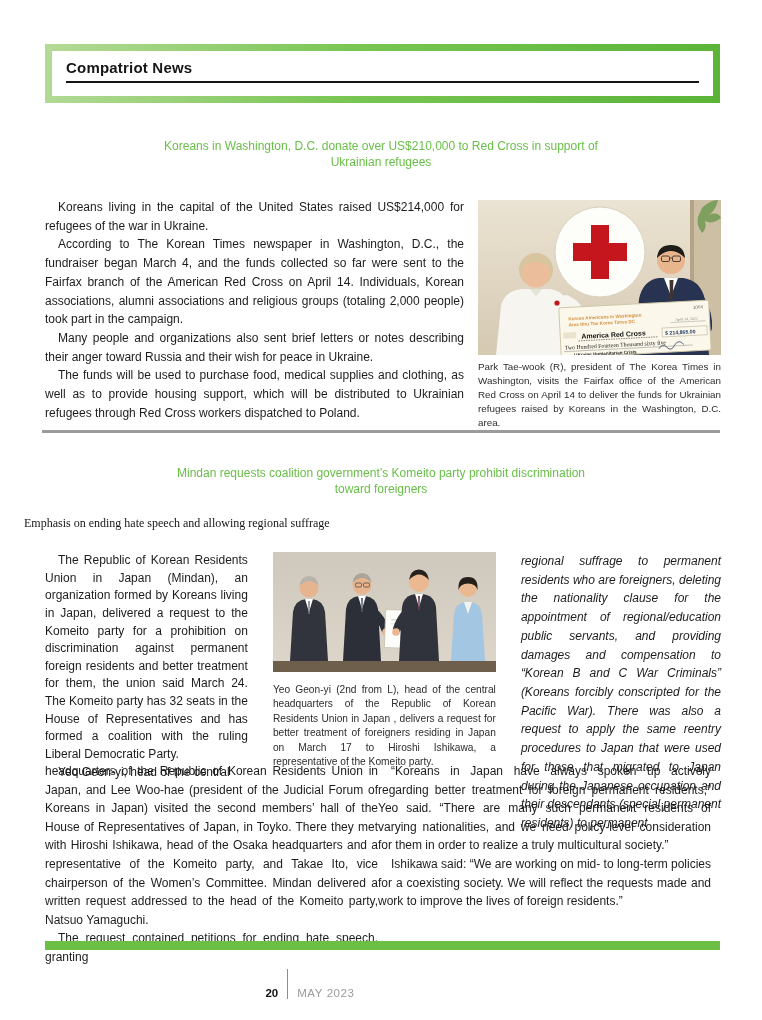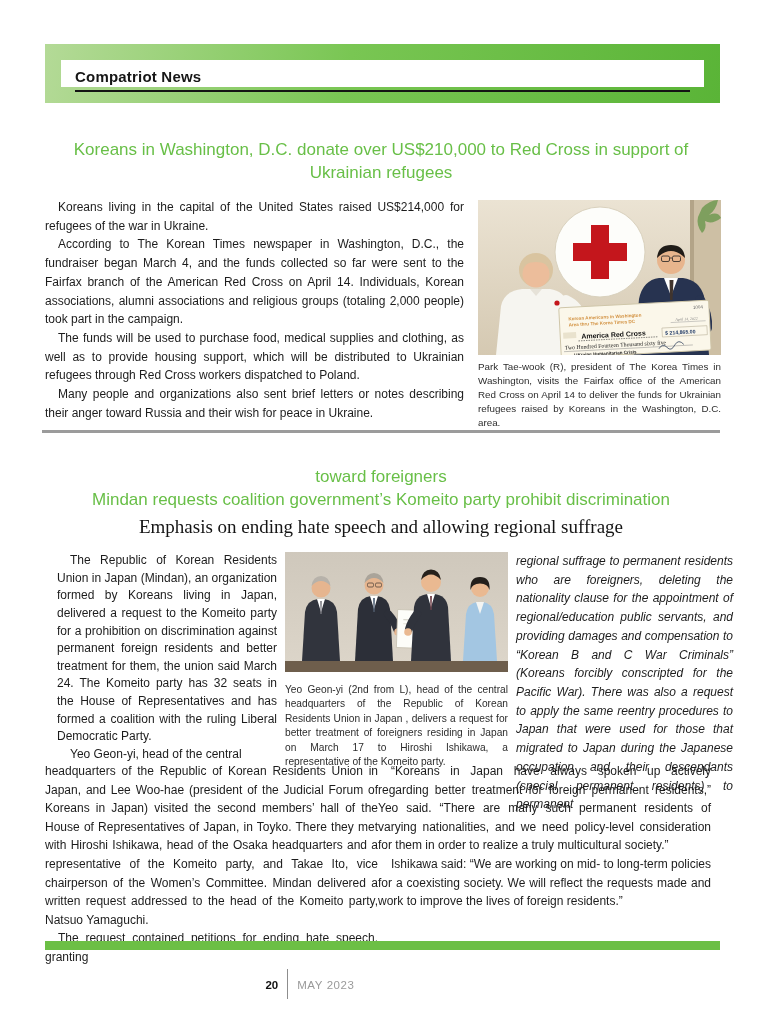--- a/index.html
+++ b/index.html
@@ -1,60 +1,60 @@
 <!DOCTYPE html>
 <html><head>
 <meta charset="utf-8">
 <style>
   html,body{margin:0;padding:0;background:#ffffff;}
   .page{position:relative;width:762px;height:1020px;background:#fff;overflow:hidden;
         font-family:"Liberation Sans","DejaVu Sans",sans-serif;color:#1c1c1c;}
 
   
   .masthead{position:absolute;left:45px;top:44px;width:675px;height:59px;box-sizing:border-box;
-            padding:16px;background:linear-gradient(100deg,#b4da97 0%,#79c653 45%,#5ab437 100%);}
+            padding:7px;background:linear-gradient(100deg,#b4da97 0%,#79c653 45%,#5ab437 100%);}
   .masthead-inner{background:#fff;height:100%;box-sizing:border-box;padding:8px 14px 0;}
   .masthead-title{font-size:15px;font-weight:bold;letter-spacing:.2px;color:#161616;}
   .masthead-rule{height:2px;background:#141414;margin-top:5px;}
 
   
   .a-title{position:absolute;left:40px;width:682px;text-align:center;color:#68bf47;
-           font-size:17px;line-height:1.33;font-weight:400;}
+           font-size:12px;line-height:1.33;font-weight:400;}
   #a1-title{top:139px;}
   #a2-title{top:466px;}
-  .a-sub{position:absolute;left:40px;width:682px;top:516px;text-align:center;
-         font-family:"Liberation Serif","DejaVu Serif",serif;font-size:19px;color:#151515;}
+  .a-sub{position:absolute;left:24px;width:682px;top:516px;
+         font-family:"Liberation Serif","DejaVu Serif",serif;font-size:12px;color:#151515;}
 
   
   .a1-body{position:absolute;left:45px;top:198px;width:676px;font-size:12px;line-height:1.56;text-align:justify;}
   .a1-body p{margin:0;text-indent:13px;}
   .fig1{float:right;width:243px;margin:2px 0 4px 14px;}
   .fig1 svg{display:block;width:243px;height:155px;}
   .caption{font-size:9.8px;line-height:1.42;color:#2d2d2d;text-align:justify;margin-top:5px;text-indent:0;}
 
   .sep{position:absolute;left:42px;top:430px;width:678px;height:3px;background:#9b9b9b;}
 
   
-  .row1{position:absolute;left:57px;top:552px;width:676px;display:flex;gap:8px;}
+  .row1{position:absolute;left:45px;top:552px;width:676px;display:flex;gap:25px;}
   .colA{width:221px;font-size:12px;line-height:1.47;text-align:justify;}
   .colA p{margin:0;text-indent:13px;}
   .colMid{width:223px;}
   .fig2 svg{display:block;width:223px;height:120px;}
   .caption2{font-size:10.2px;line-height:1.42;color:#2d2d2d;text-align:justify;margin-top:11px;}
   .colB{width:218px;font-size:12px;line-height:1.56;text-align:justify;font-style:italic;}
   .colB p{margin:0;text-indent:0;}
   .row2{position:absolute;left:45px;top:762px;width:676px;display:flex;
         font-size:12px;line-height:1.55;text-align:justify;}
   .half{width:333px;}
   .row2 p{margin:0;text-indent:13px;}
   .row2 p.cont{text-indent:0;}
 
   
   .footbar{position:absolute;left:45px;top:941px;width:675px;height:9px;background:#6cbf45;}
-  .pagefoot{position:absolute;left:0;top:969px;width:620px;display:flex;justify-content:center;align-items:center;}
+  .pagefoot{position:absolute;left:0;top:969px;width:620px;display:flex;justify-content:center;align-items:flex-end;}
   .pagefoot .num{font-size:11.5px;font-weight:bold;color:#111;padding-right:9px;padding-top:2px;}
   .pagefoot .vbar{width:1px;height:30px;background:#8d8d8d;}
   .pagefoot .issue{font-size:11.5px;color:#9a9a9a;letter-spacing:.6px;padding-left:9px;padding-top:2px;}
 </style>
 </head>
 <body>
 
 <div class="page">
 
   <div class="masthead">
@@ -129,29 +129,29 @@
           <line x1="85" y1="148" x2="214" y2="148" stroke="#8a8a8a" stroke-width="0.5"></line>
           <text x="95" y="153.5" font-size="4.6" font-weight="bold" fill="#1d1d1d" font-family="Liberation Sans, sans-serif">UKraine Humanitarian Crisis</text>
           <line x1="93" y1="154.8" x2="162" y2="154.8" stroke="#8a8a8a" stroke-width="0.5"></line>
           <path d="M180 150 q4 -6 8 -1 q4 5 8 -2 q4 -6 9 0" stroke="#3a4a63" stroke-width="0.8" fill="none"></path>
         </g>
       </svg>
       <figcaption class="caption">Park Tae-wook (R), president of The Korea Times in Washington, visits the Fairfax office of the American Red Cross on April 14 to deliver the funds for Ukrainian refugees raised by Koreans in the Washington, D.C. area.</figcaption>
     </figure>
     <p>Koreans living in the capital of the United States raised US$214,000 for refugees of the war in Ukraine.</p>
     <p>According to The Korean Times newspaper in Washington, D.C., the fundraiser began March 4, and the funds collected so far were sent to the Fairfax branch of the American Red Cross on April 14. Individuals, Korean associations, alumni associations and religious groups (totaling 2,000 people) took part in the campaign.</p>
+    <p>Many people and organizations also sent brief letters or notes describing their anger toward Russia and their wish for peace in Ukraine.</p>
     <p>The funds will be used to purchase food, medical supplies and clothing, as well as to provide housing support, which will be distributed to Ukrainian refugees through Red Cross workers dispatched to Poland.</p>
-    <p>Many people and organizations also sent brief letters or notes describing their anger toward Russia and their wish for peace in Ukraine.</p>
   </div>
 
   <div class="sep"></div>
 
   <div class="a-title" id="a2-title">
+    <span style="display:block">Mindan requests coalition government’s Komeito party prohibit discrimination</span>
     <span style="display:block">toward foreigners</span>
-    <span style="display:block">Mindan requests coalition government’s Komeito party prohibit discrimination</span>
   </div>
   <div class="a-sub">Emphasis on ending hate speech and allowing regional suffrage</div>
 
   <div class="row1">
     <div class="colA">
       <p>The Republic of Korean Residents Union in Japan (Mindan), an organization formed by Koreans living in Japan, delivered a request to the Komeito party for a prohibition on discrimination against permanent foreign residents and better treatment for them, the union said March 24. The Komeito party has 32 seats in the House of Representatives and has formed a coalition with the ruling Liberal Democratic Party.</p>
       <p>Yeo Geon-yi, head of the central</p>
     </div>
     <div class="colMid">
       <figure class="fig2" style="margin:0;">

